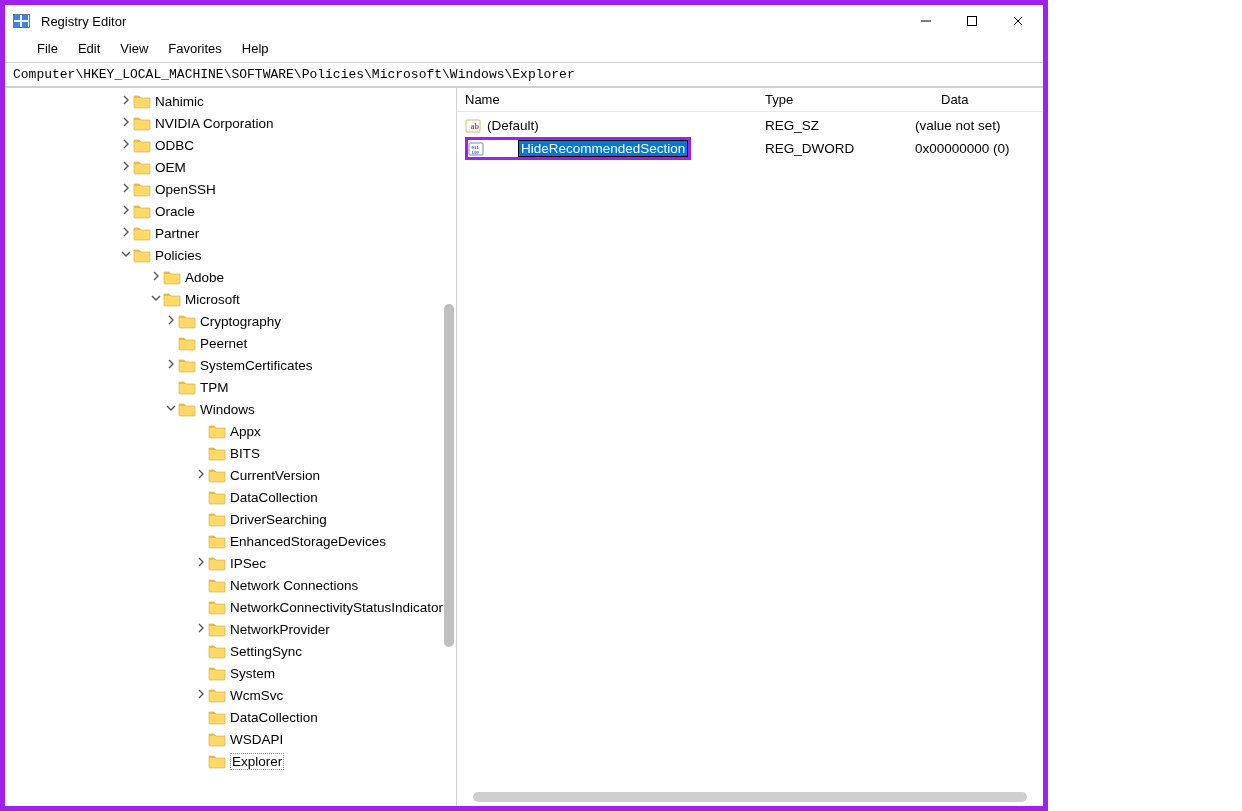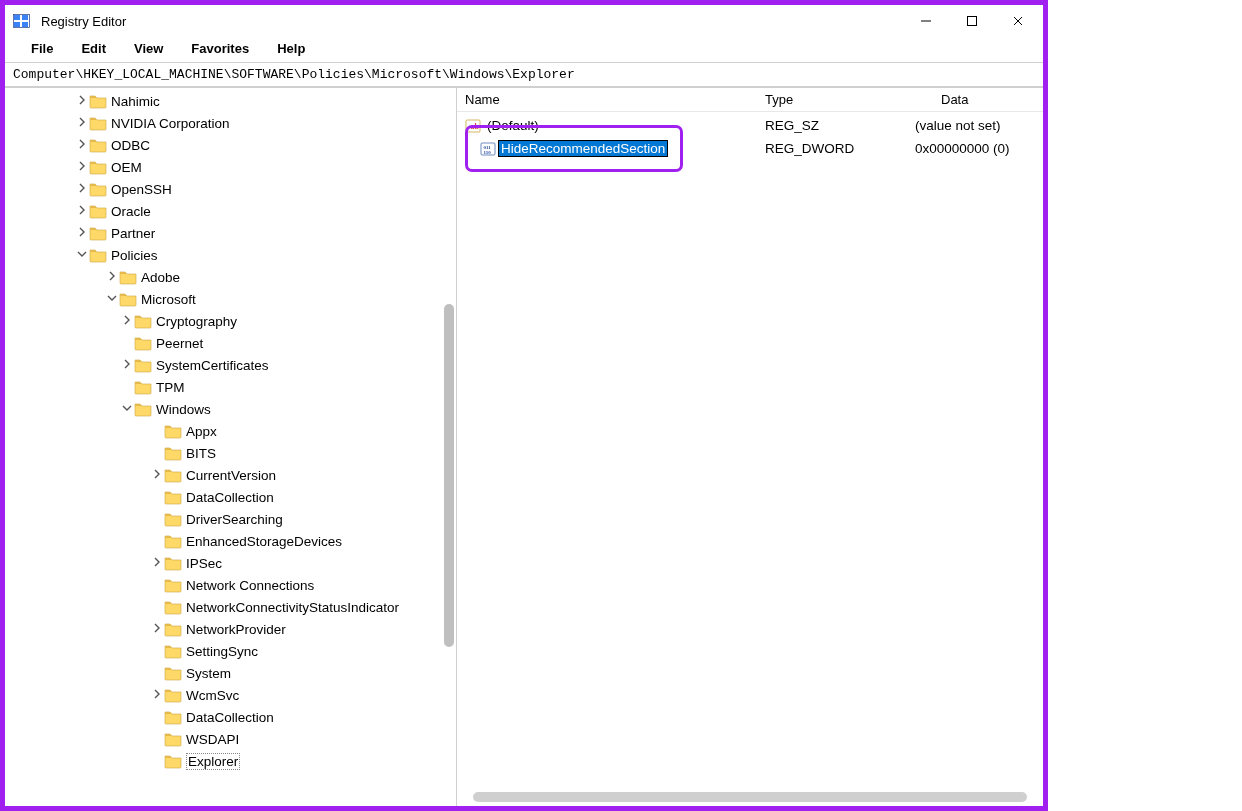--- a/index.html
+++ b/index.html
@@ -40,24 +40,23 @@
   .title-bar .spacer { flex: 1; }
   .win-controls { display: flex; gap: 0; }
   .win-btn {
     width: 46px; height: 32px;
     display: flex; align-items: center; justify-content: center;
     font-size: 14px;
   }
   
   .menu-bar {
     display: flex;
-    padding: 2px 6px 4px 16px;
-    gap: 8px;
+    padding: 2px 6px 4px 22px;
+    gap: 0;
     background: #fff;
-    font-weight: bold;
   }
   .menu-item {
     padding: 2px 10px;
     font-size: 13px;
   }
   
   .address-bar {
     border-top: 1px solid #d0d0d0;
     border-bottom: 1px solid #d0d0d0;
     padding: 4px 8px;
@@ -75,20 +74,21 @@
   .tree-pane {
     width: 452px;
     border-right: 1px solid #d0d0d0;
     position: relative;
     overflow: hidden;
   }
   .tree-scroll {
     padding: 2px 0 2px 0;
     overflow: hidden;
     height: 100%;
+    margin-left: 44px;
   }
   .tree-row {
     display: flex;
     align-items: center;
     height: 22px;
     white-space: nowrap;
     font-size: 13.5px;
   }
   .tree-row .chevron {
     width: 14px;
@@ -165,24 +165,25 @@
   .value-row .cell { padding: 0 8px; display:flex; align-items:center; gap:4px;}
   .value-row .cell.name-cell { width: 300px; }
   .value-row .cell.type-cell { width: 150px; }
   .value-row .cell.data-cell { flex: 1; }
   .value-icon {
     width: 18px; height: 16px;
     display: inline-flex; align-items:center; justify-content:center;
   }
   .highlight-wrap {
     border: 3px solid #a020f0;
-    border-radius: 7px;
-    padding: 12px;
+    border-radius: 0;
+    padding: 0;
     display: inline-flex;
     align-items: center;
+    gap: 32px;
   }
   .rename-text {
     background: #0078d4;
     color: #fff;
     padding: 0 2px;
     border: 1px solid #000;
     outline: none;
     font-size: 13.5px;
   }
   .hscroll {

